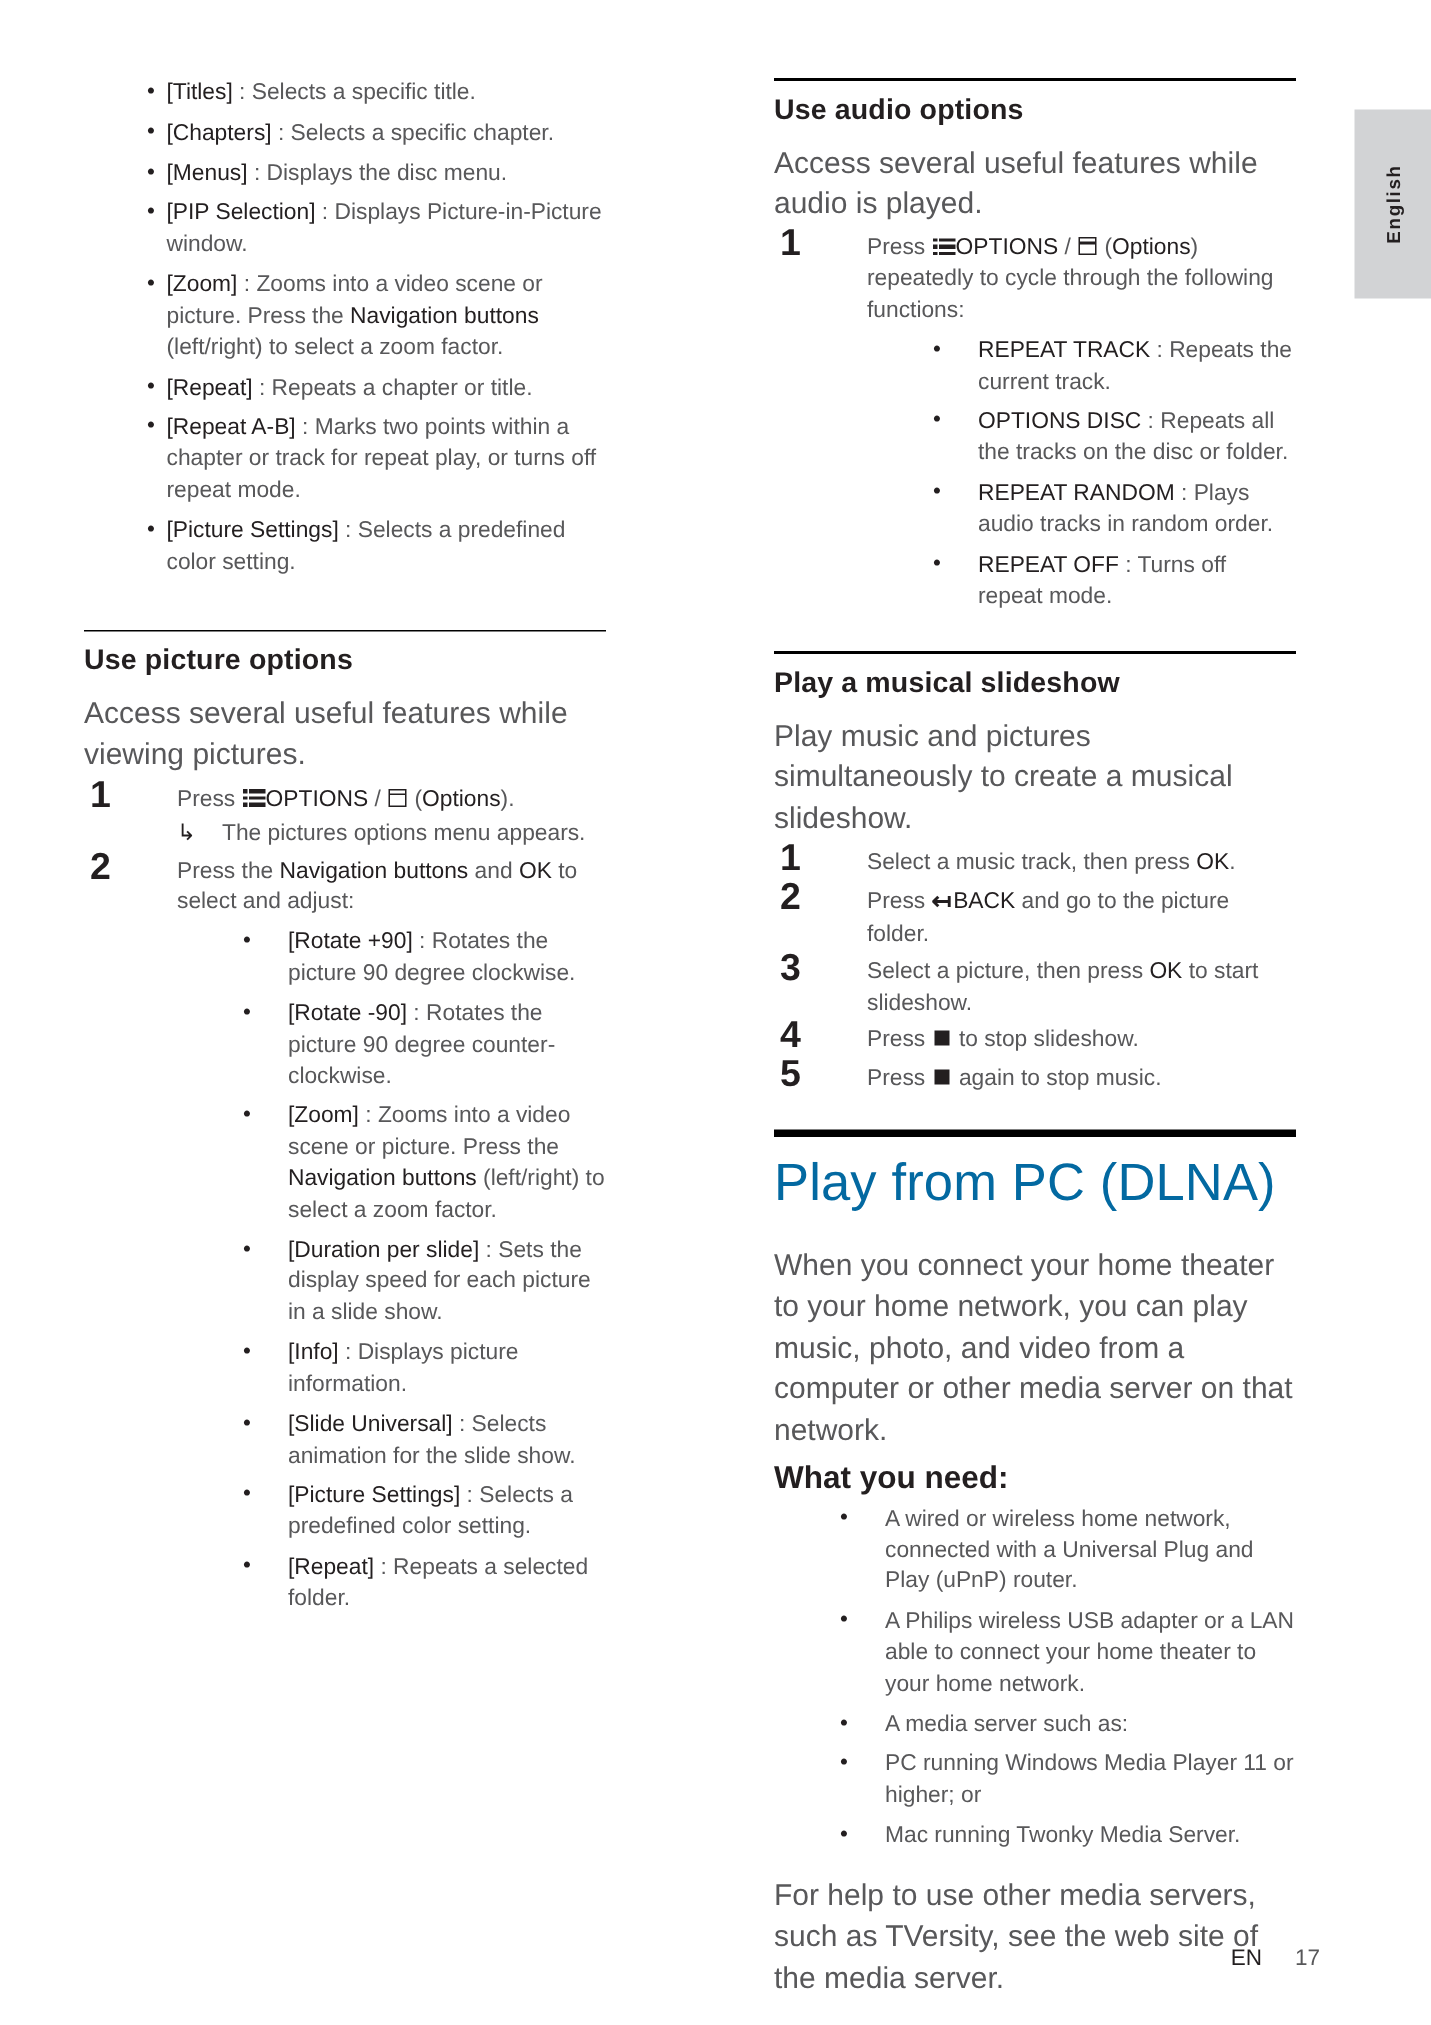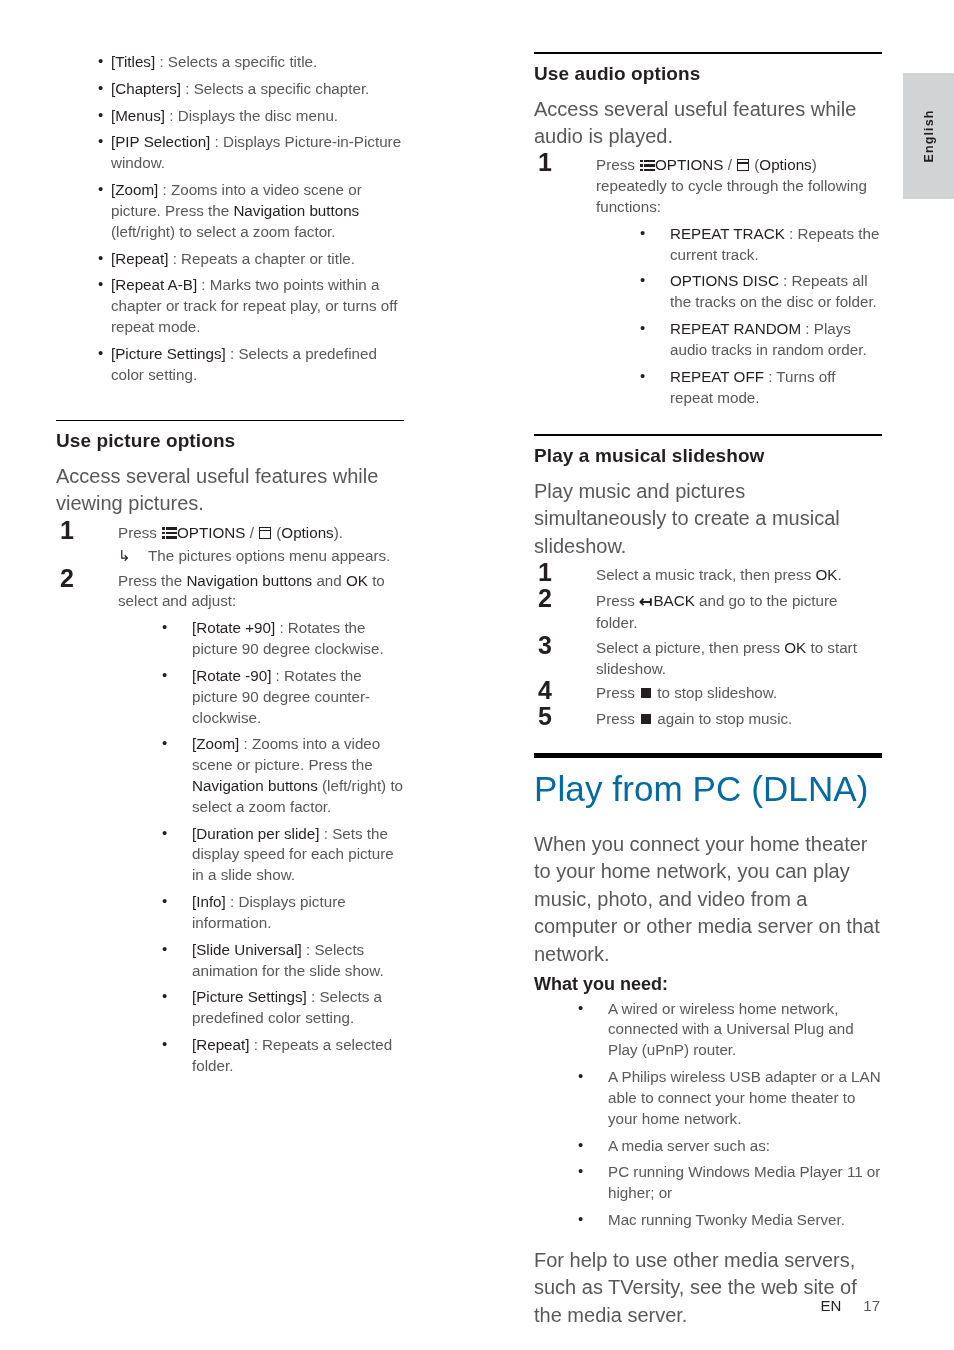--- a/index.html
+++ b/index.html
@@ -43,21 +43,21 @@
     color: #231f20;
   }
 
   
   .col {
     position: absolute;
     top: 52px;
     width: 348px;
   }
   .col-left  { left: 56px; }
-  .col-right { left: 534px; }
+  .col-right { left: 516px; }
 
   
   .rule-thin {
     height: 1.5px;
     background: #000000;
     margin: 0 0 9px 0;
   }
   .rule-thick {
     height: 4.5px;
     background: #000000;
@@ -82,21 +82,21 @@
 
   
   p.body {
     font-size: 20px;
     line-height: 1.37;
     margin: 0 0 3px 0;
     color: #58585a;
   }
 
   .lead-bold {
-    font-size: 18px;
+    font-size: 21px;
     line-height: 1.37;
     font-weight: bold;
     color: #231f20;
     margin: 4px 0 2px 0;
   }
 
   b, strong { color: #231f20; font-weight: normal; }
 
   
   ul.bullets {

